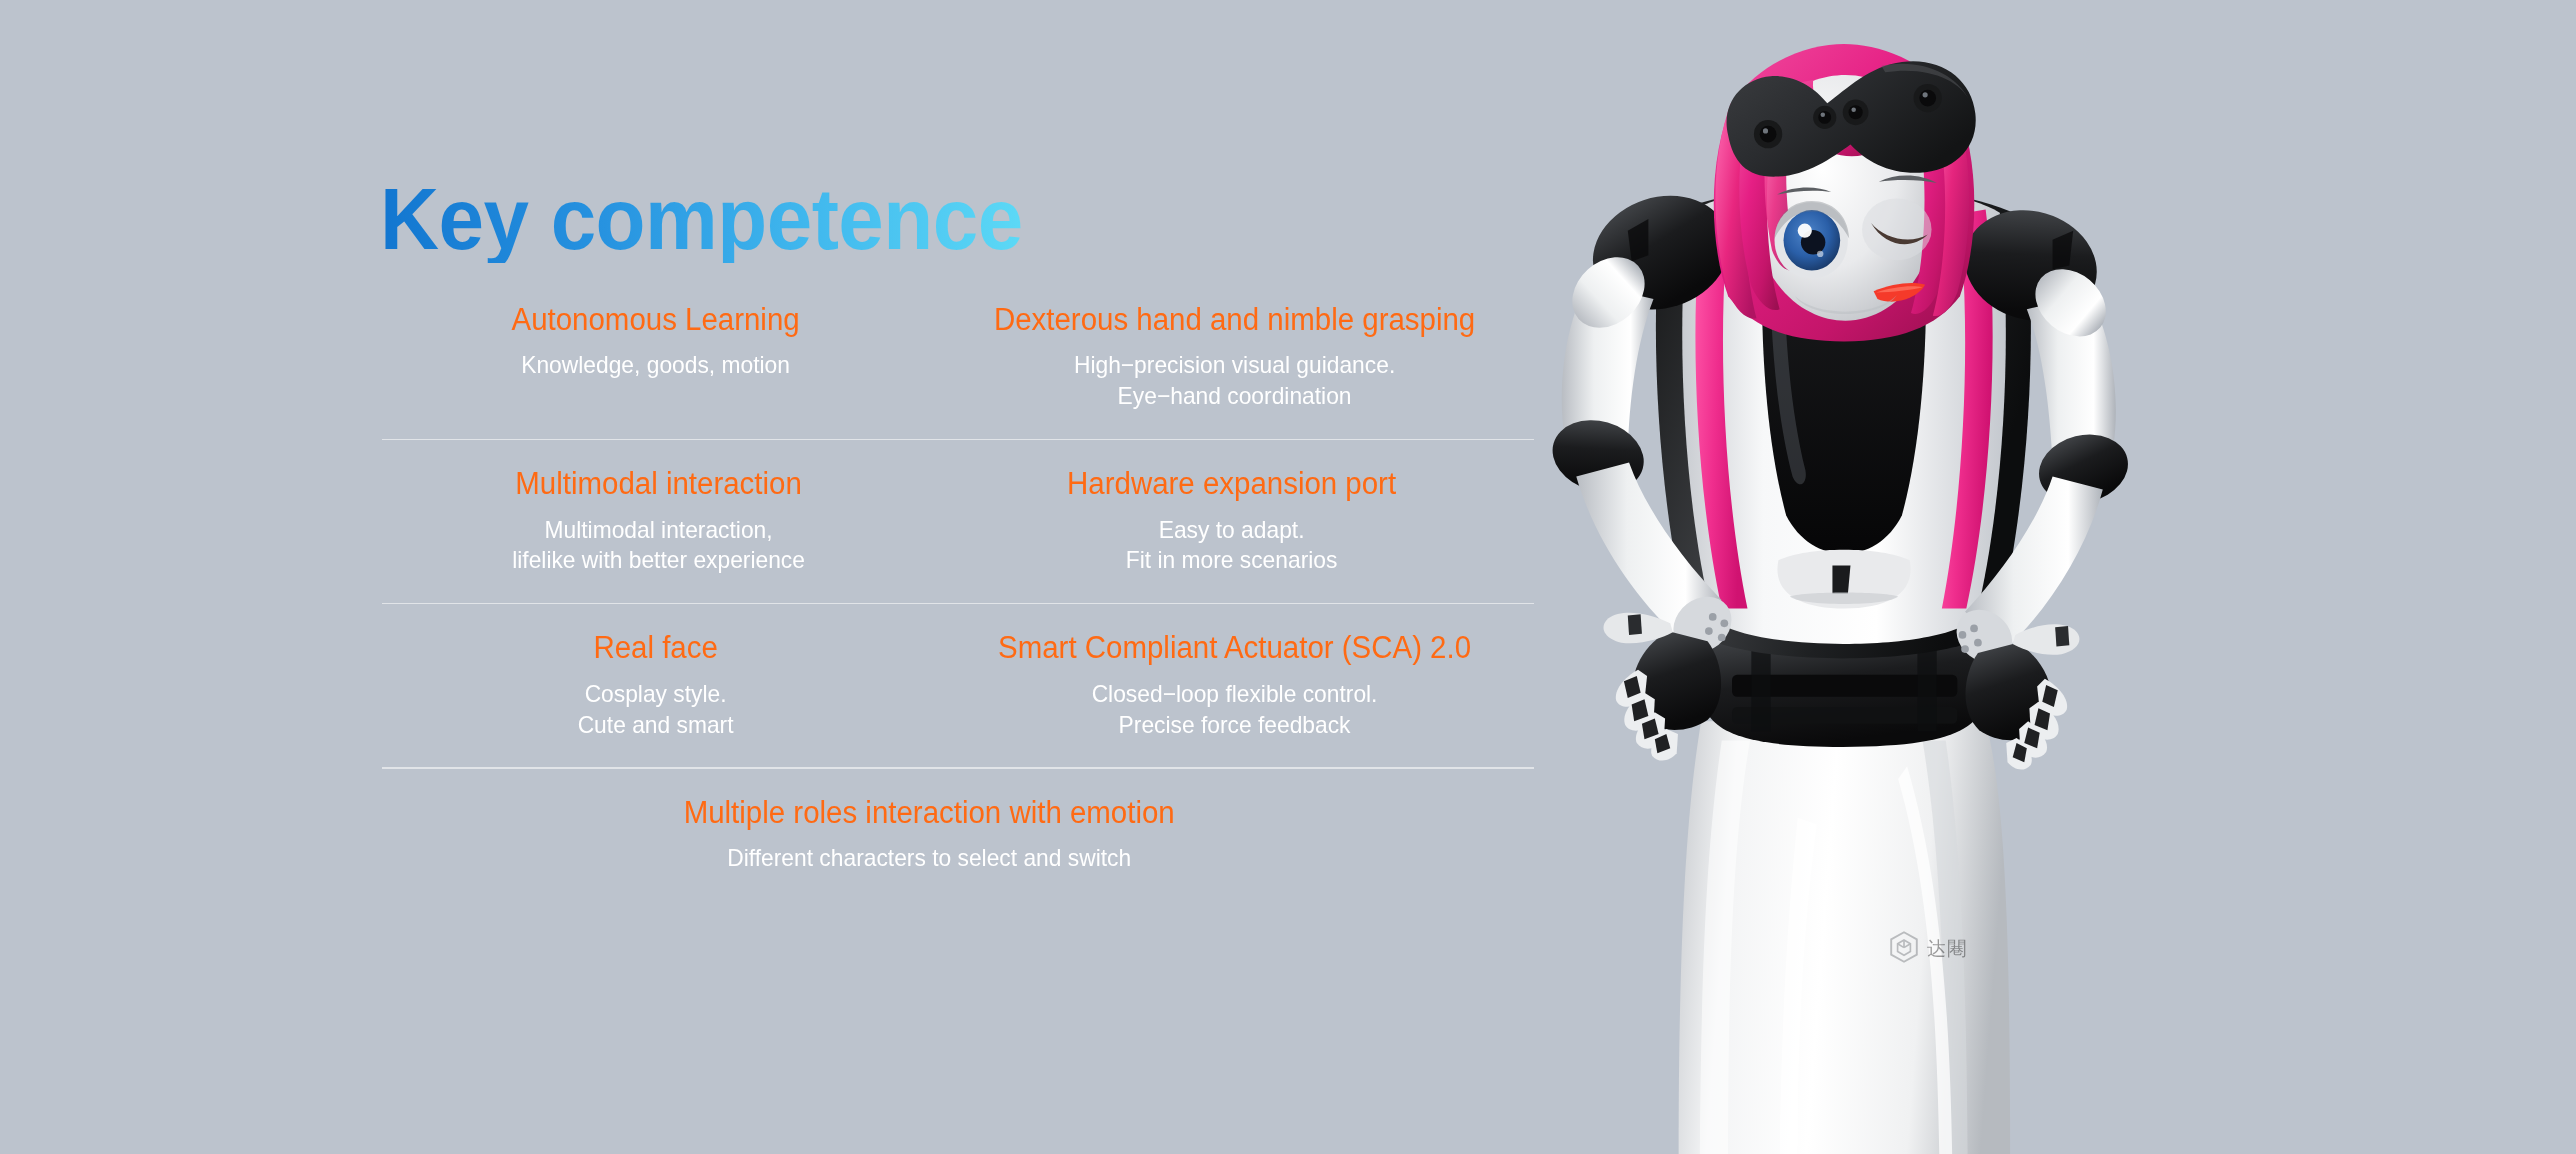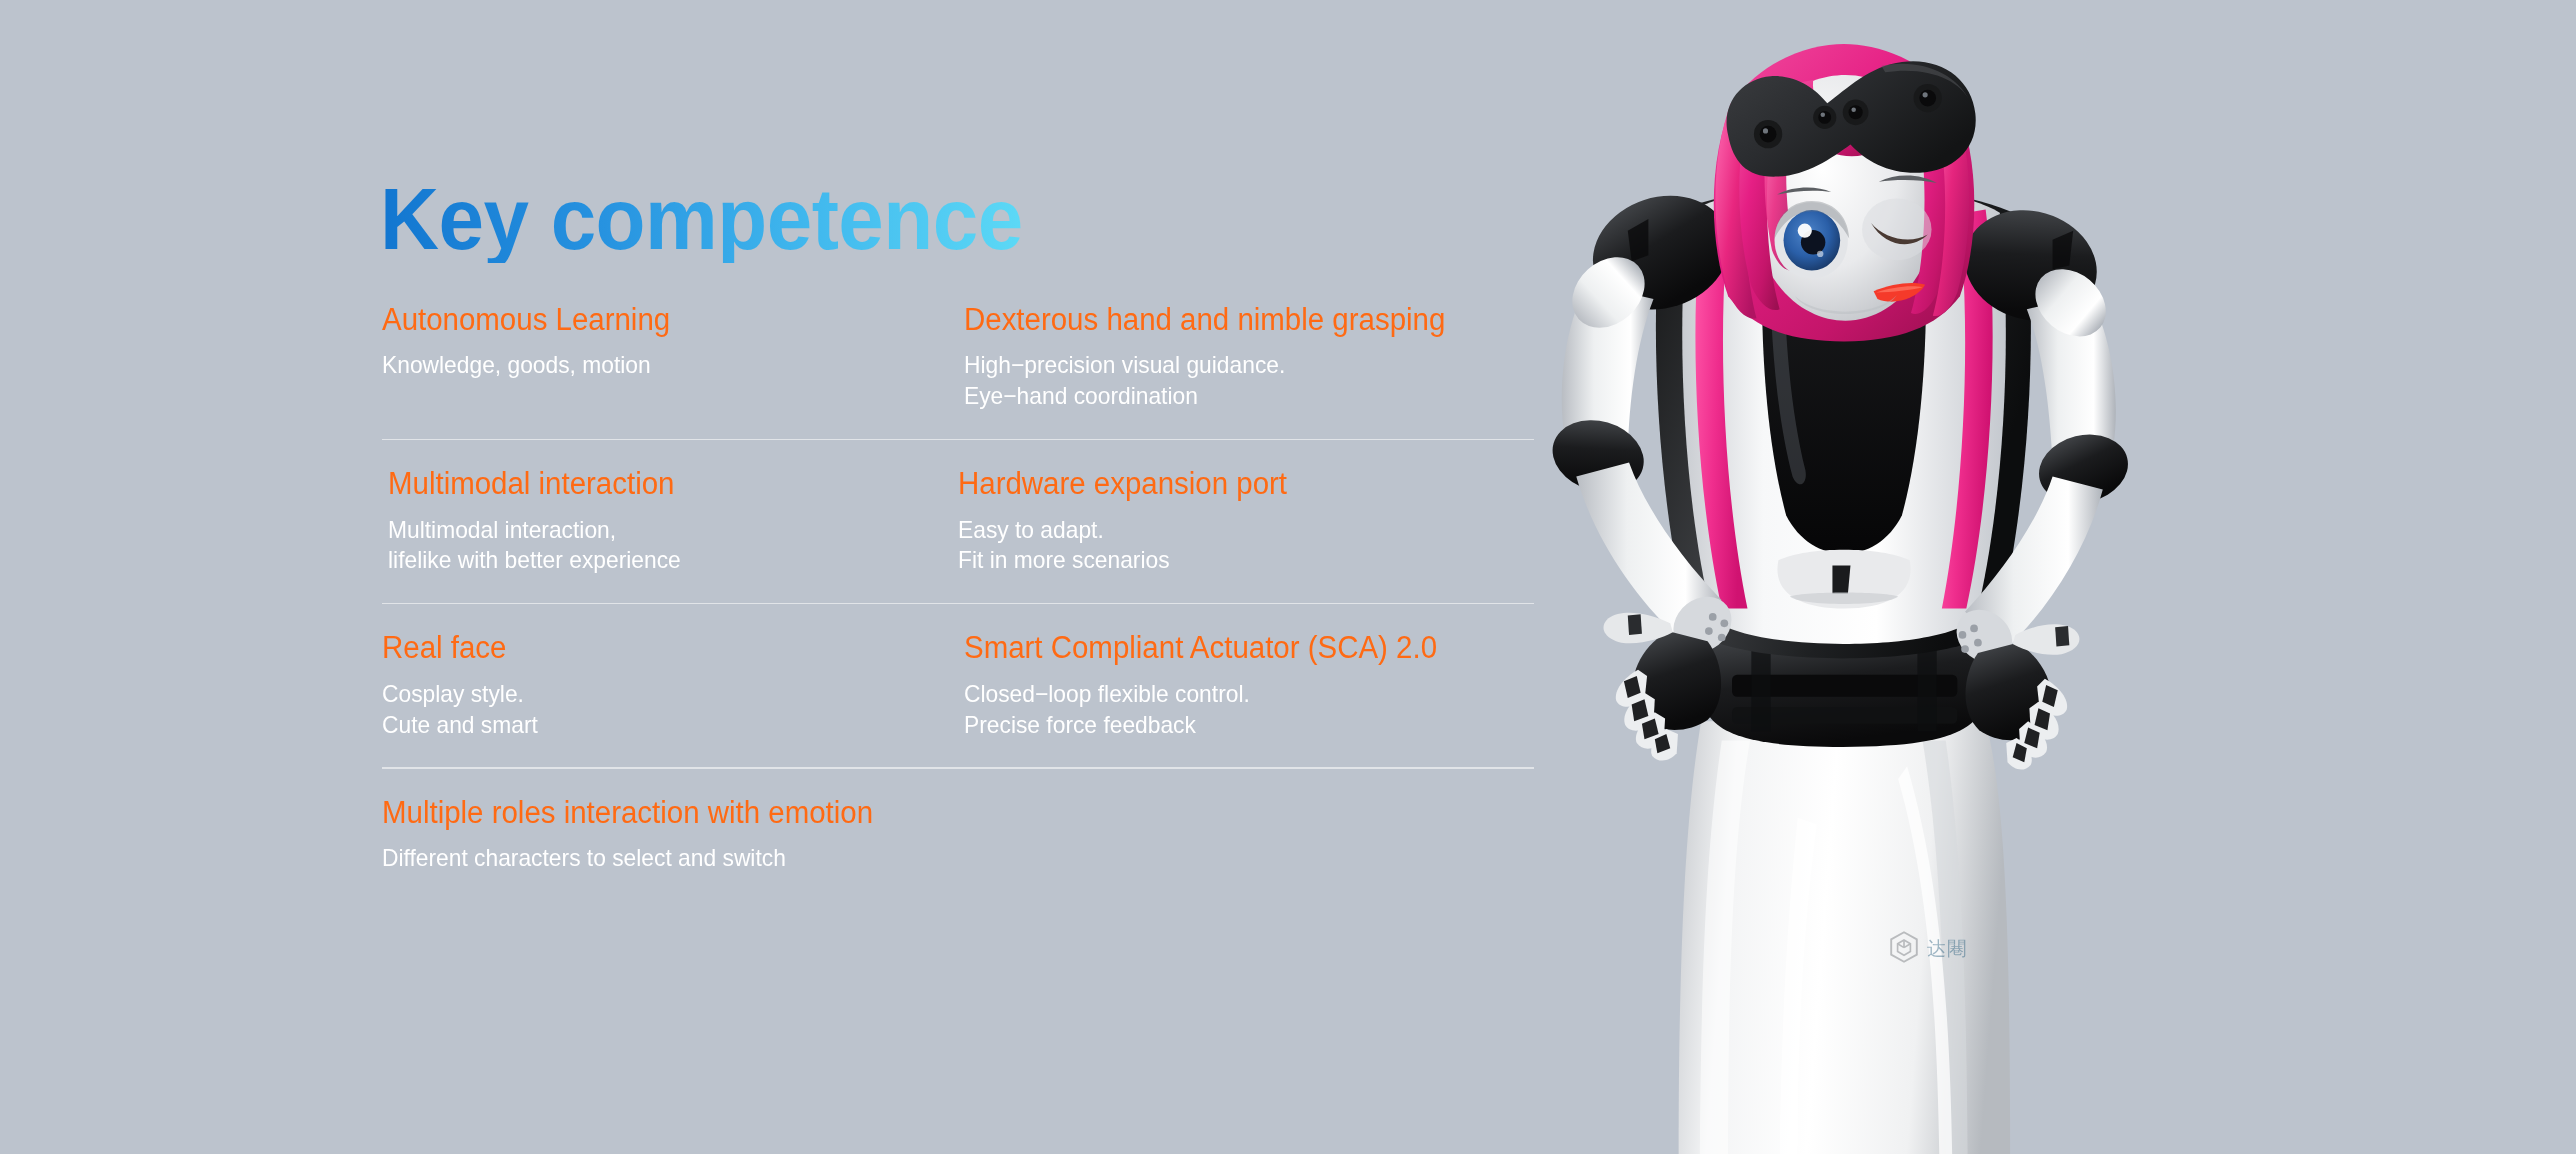--- a/index.html
+++ b/index.html
@@ -17,21 +17,21 @@
     font-size:88px;line-height:1.0;
     font-weight:700;letter-spacing:-0.6px;
     background:linear-gradient(90deg,#1276d0 0%,#2793e0 35%,#3fb6ed 65%,#5cd9f6 100%);
     -webkit-background-clip:text;background-clip:text;
     -webkit-text-fill-color:transparent;color:transparent;
     white-space:nowrap;
     transform:scaleX(.93);transform-origin:left center;
   }
 
   
-  #grid{position:absolute;left:355px;top:303px;width:1152px;}
+  #grid{position:absolute;left:355px;top:303px;width:1152px;text-align:center;}
   .row{position:relative;display:flex;}
   .sep{height:1.3px;background:rgba(255,255,255,.55);width:100%;}
   .cell{width:50%;box-sizing:border-box;}
   .cell.right{padding-left:6.4px;}
   .ftitle{
     color:#ff6a13;font-size:31px;line-height:1.08;
     white-space:nowrap;font-weight:400;
     transform:scaleX(.95);transform-origin:left top;
   }
   .fbody{
@@ -45,21 +45,21 @@
   .rl{padding:27px 0 0 0;}
 
   
   #robot{position:absolute;left:1468px;top:26px;width:644px;height:1129px;}
   #robot svg{position:absolute;left:0;top:0;width:100%;height:100%;}
   #logo-wm{
     position:absolute;left:1862px;top:931px;
     display:flex;align-items:center;gap:7.7px;opacity:.38;
   }
   #logo-wm .lgtxt{
-    font-size:19.3px;color:#0c4a6e;letter-spacing:1.3px;
+    font-size:19.3px;color:#000000;letter-spacing:1.3px;
     font-family:"DejaVu Sans", sans-serif;
   }
 </style>
 </head>
 <body>
 
 <div id="slide">
 
   <div id="title">Key competence</div>
 

